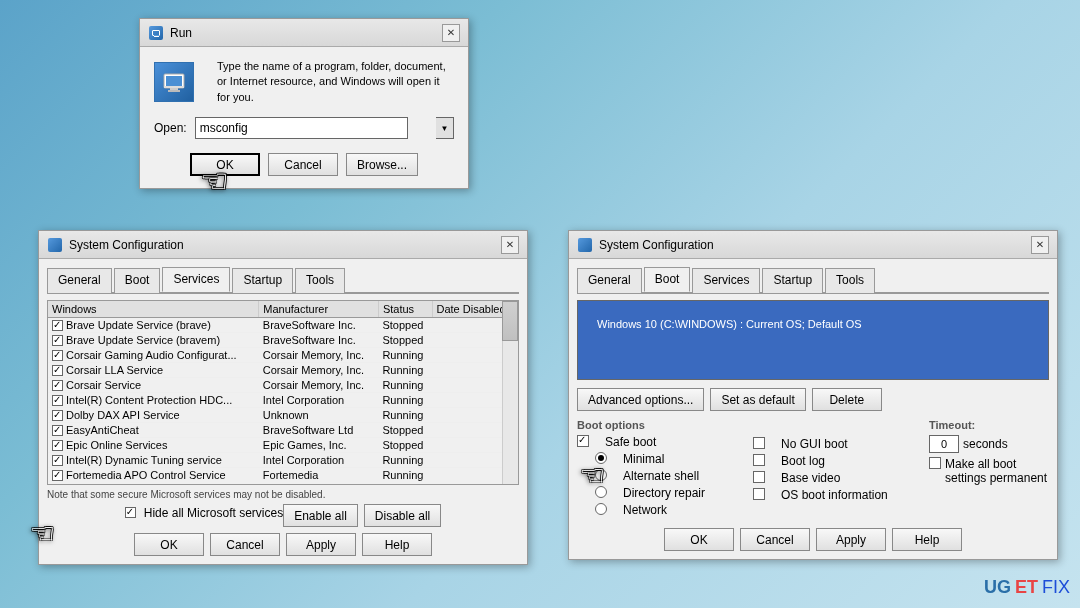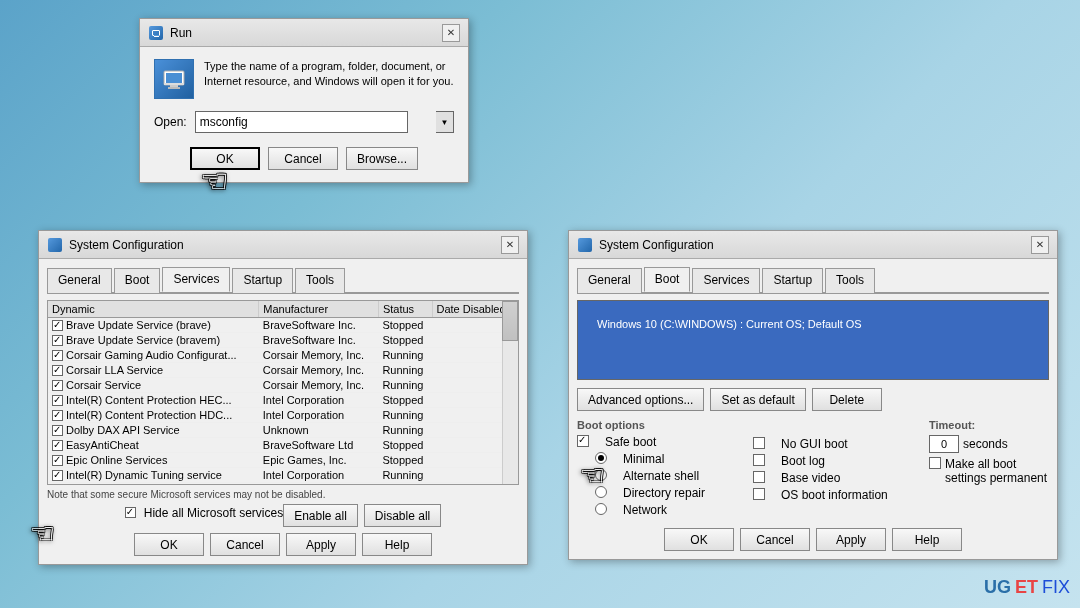--- a/index.html
+++ b/index.html
@@ -70,22 +70,22 @@
       top: 18px;
       left: 108px;
       width: 330px;
       margin-left: 31px;
     }
     .run-content {
       padding: 12px 14px;
     }
     .run-header {
       display: flex;
-      align-items: flex-start;
-      gap: 10px;
+      align-items: center;
+      gap: 23px;
       margin-bottom: 12px;
     }
     .run-icon {
       width: 40px;
       height: 40px;
       background: linear-gradient(135deg, #4a90d9, #2060a0);
       border: 1px solid #3070b0;
       display: flex;
       align-items: center;
       justify-content: center;
@@ -476,21 +476,21 @@
       <div class="tab">General</div>
       <div class="tab">Boot</div>
       <div class="tab active">Services</div>
       <div class="tab">Startup</div>
       <div class="tab">Tools</div>
     </div>
     <div class="services-table-container">
       <table class="services-table">
         <thead>
           <tr>
-            <th>Dynamic</th>
+            <th>Windows</th>
             <th>Manufacturer</th>
             <th>Status</th>
             <th>Date Disabled</th>
           </tr>
         </thead>
         <tbody id="services-tbody">
         <tr>
       <td>
         <div class="service-row-cell">
           <div class="service-checkbox checked"></div>
@@ -536,31 +536,20 @@
     </tr>
             <tr>
       <td>
         <div class="service-row-cell">
           <div class="service-checkbox checked"></div>
           <span>Corsair Service</span>
         </div>
       </td>
       <td>Corsair Memory, Inc.</td>
       <td>Running</td>
-      <td></td>
-    </tr>
-            <tr>
-      <td>
-        <div class="service-row-cell">
-          <div class="service-checkbox checked"></div>
-          <span>Intel(R) Content Protection HEC...</span>
-        </div>
-      </td>
-      <td>Intel Corporation</td>
-      <td>Stopped</td>
       <td></td>
     </tr>
             <tr>
       <td>
         <div class="service-row-cell">
           <div class="service-checkbox checked"></div>
           <span>Intel(R) Content Protection HDC...</span>
         </div>
       </td>
       <td>Intel Corporation</td>

